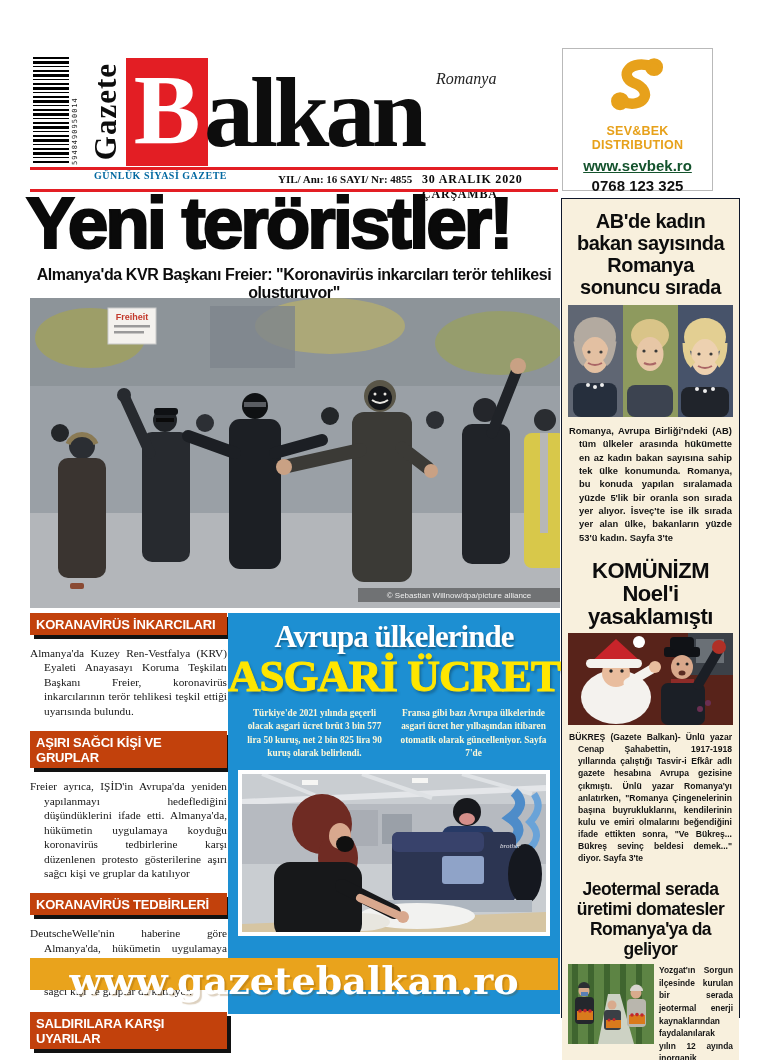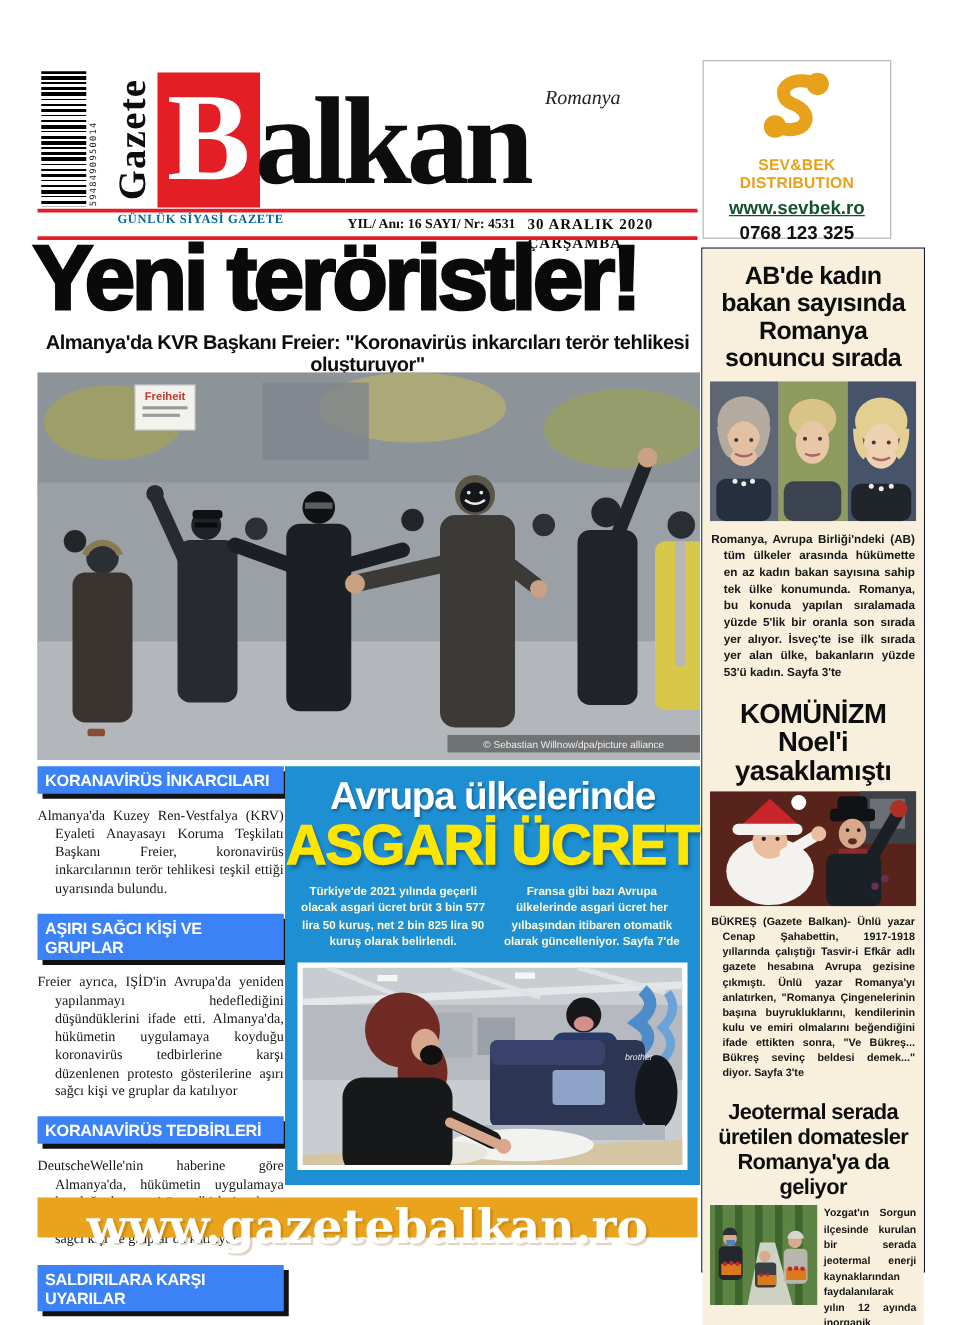--- a/index.html
+++ b/index.html
@@ -39,27 +39,27 @@
 
   
   .headline{left:26px;top:186px;width:536px;font-size:73px;font-weight:bold;letter-spacing:-3px;
      line-height:1.0;color:#0a0a0a;-webkit-text-stroke:2.2px #0a0a0a;white-space:nowrap;}
   .subhead{left:28px;top:266px;width:532px;text-align:center;font-weight:bold;font-size:16px;
      letter-spacing:-.4px;color:#0d0d0d;}
   .main-photo{left:30px;top:298px;width:530px;height:310px;background:#9aa0a5;}
 
   
   .left-col{left:30px;top:613px;width:197px;}
-  .sec-banner{background:#3b82f6;color:#fff;font-weight:bold;font-size:13px;letter-spacing:-.2px;
+  .sec-banner{background:#c2410c;color:#fff;font-weight:bold;font-size:13px;letter-spacing:-.2px;
      padding:4px 6px 3px;box-shadow:4px 4px 0 #121212;margin-bottom:11px;}
   .sec-body{font-family:"Liberation Serif",serif;font-size:11.3px;line-height:1.28;text-align:justify;
      padding-left:14px;text-indent:-14px;margin-bottom:13px;color:#151515;}
 
   
-  .center-box{left:228px;top:613px;width:332px;height:335px;background:#1d8fd2;text-align:center;}
+  .center-box{left:228px;top:613px;width:332px;height:401px;background:#1d8fd2;text-align:center;font-family:Liberation Serif, serif;}
   .cf-top{color:#fff;font-weight:bold;font-size:31px;letter-spacing:-1px;margin-top:6px;
      text-shadow:1px 2px 2px rgba(0,0,0,.35);}
   .cf-main{color:#ffe600;font-weight:bold;font-size:45px;letter-spacing:-1px;line-height:.95;
      text-shadow:2px 3px 3px rgba(0,0,0,.3);-webkit-text-stroke:1px #ffe600;}
   .cf-cols{display:flex;gap:10px;padding:9px 12px 0;}
   .cf-col{flex:1;color:#fdf8d8;font-weight:bold;font-size:9.3px;line-height:1.45;text-align:center;}
   .cf-photo{margin:9px auto 0;width:312px;height:166px;background:#fff;padding:4px;box-sizing:border-box;}
 
   
   .footer-banner{left:30px;top:958px;width:528px;height:32px;background:#e9a31c;text-align:center;}
@@ -100,21 +100,21 @@
 
   <div class="abs b-box">
     <span>B</span>
   </div>
   <div class="abs alkan">alkan</div>
   <div class="abs romanya">Romanya</div>
 
   <div class="abs rule" style="top:167px;"></div>
   <div class="abs info-row">
     <span class="info-tagline">GÜNLÜK SİYASİ GAZETE</span>
-    <span class="info-issue">YIL/ Anı: 16 SAYI/ Nr: 4531</span>
+    <span class="info-issue">YIL/ Anı: 16 SAYI/ Nr: 4855</span>
     <span class="info-date">30 ARALIK 2020 ÇARŞAMBA</span>
   </div>
   <div class="abs rule" style="top:189px;"></div>
 
   <div class="abs ad-box">
     <svg width="72" height="70" viewBox="0 0 74 74">
       <path d="M54 16 C28 6 16 26 33 33 C54 41 44 62 18 52" fill="none" stroke="#e7a11b" stroke-width="11" stroke-linecap="round" stroke-linejoin="round"></path>
       <circle cx="54" cy="16" r="7" fill="none" stroke="#e7a11b" stroke-width="5"></circle>
       <circle cx="18" cy="52" r="7" fill="none" stroke="#e7a11b" stroke-width="5"></circle>
     </svg>
@@ -329,21 +329,21 @@
           <circle cx="119" cy="31" r="1.5" fill="#222"></circle>
         <rect x="103" y="46" width="23" height="8" fill="#8d2b28"></rect>
         <rect x="93" y="50" width="44" height="42" rx="7" fill="#1b1f26"></rect>
         <path d="M130 52 L150 18" stroke="#1b1f26" stroke-width="10" stroke-linecap="round"></path>
         <circle cx="151" cy="14" r="7" fill="#b03026"></circle>
         <circle cx="140" cy="70" r="3" fill="#6a2f52"></circle>
           <circle cx="132" cy="76" r="3" fill="#6a2f52"></circle>
       </svg>
       <div class="rc-body-sm">BÜKREŞ (Gazete Balkan)- Ünlü yazar Cenap Şahabettin, 1917-1918 yıllarında çalıştığı Tasvir-i Efkâr adlı gazete hesabına Avrupa gezisine çıkmıştı. Ünlü yazar Romanya'yı anlatırken, "Romanya Çingenelerinin başına buyrukluklarını, kendilerinin kulu ve emiri olmalarını beğendiğini ifade ettikten sonra, "Ve Bükreş... Bükreş sevinç beldesi demek..." diyor. Sayfa 3'te</div>
 
-      <div class="rc-head3">Jeotermal serada üretilen domatesler Romanya'ya da geliyor</div>
+      <div class="rc-head3">Jeotermal serada üretimi domatesler Romanya'ya da geliyor</div>
       <div class="jeo-row">
         <svg width="86" height="80" viewBox="0 0 86 80">
           <rect width="86" height="80" fill="#5d8444"></rect>
           <rect x="4" y="0" width="6" height="80" fill="#3f652f"></rect>
             <rect x="20" y="0" width="6" height="80" fill="#3f652f"></rect>
           <rect x="36" y="0" width="6" height="80" fill="#3f652f"></rect>
             <rect x="52" y="0" width="6" height="80" fill="#3f652f"></rect>
           <rect x="68" y="0" width="6" height="80" fill="#3f652f"></rect>
           <polygon points="30,80 40,30 52,30 66,80" fill="#cdd2c4"></polygon>
 

